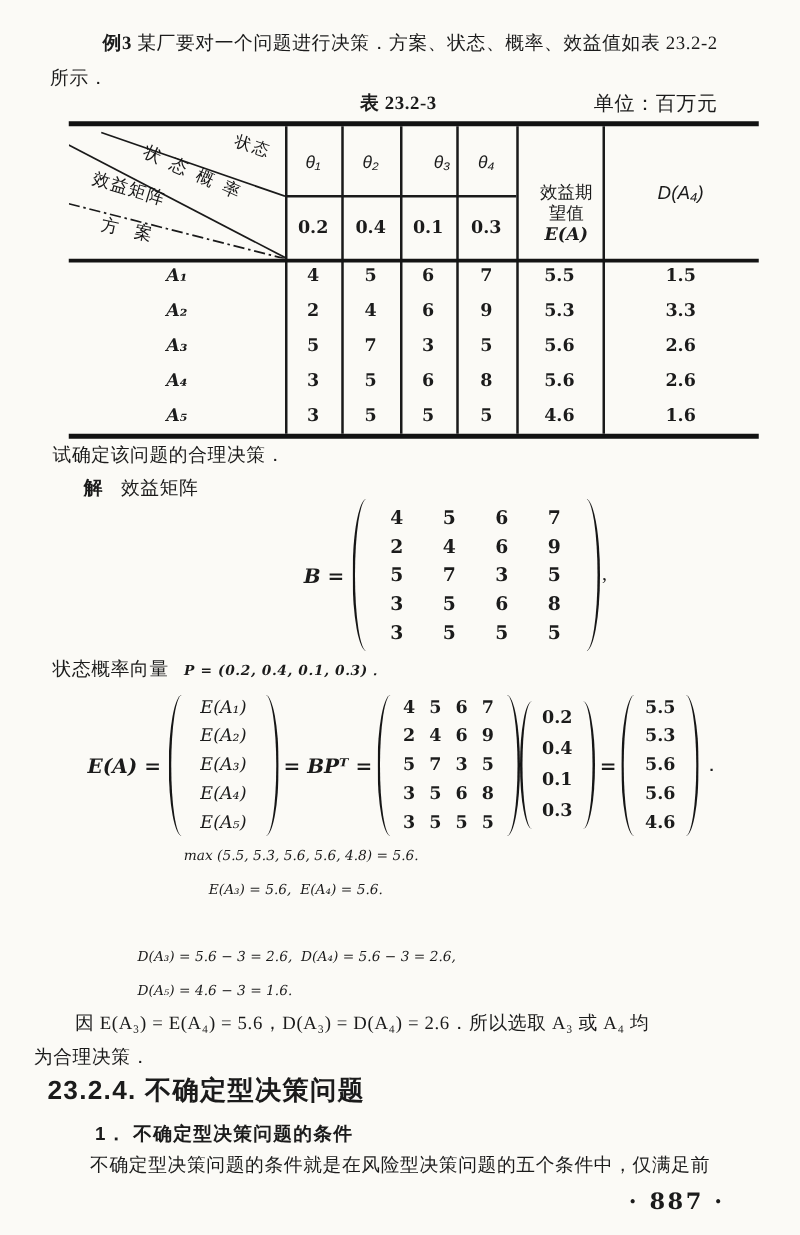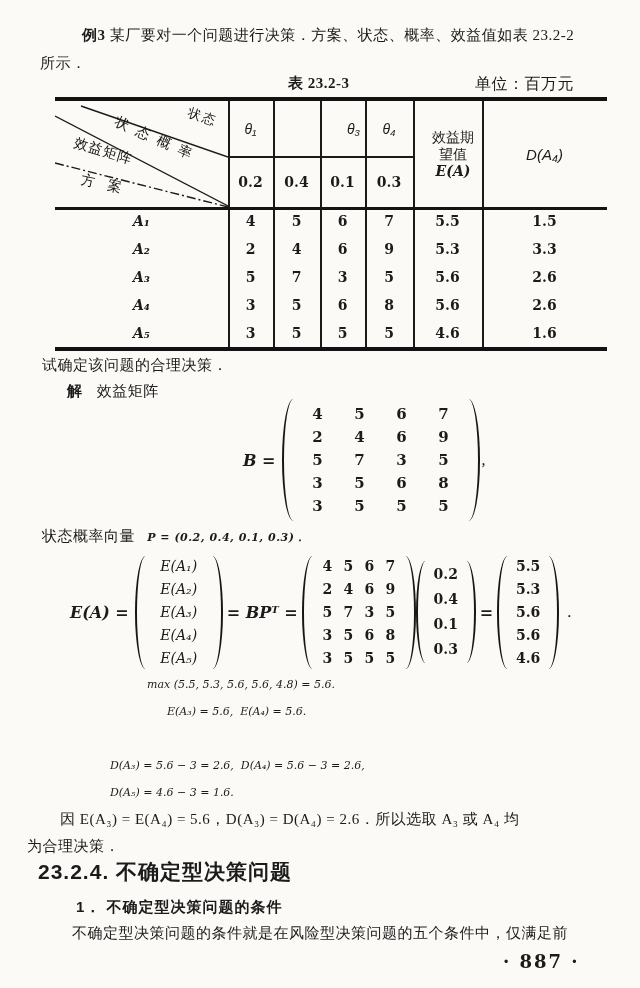--- a/index.html
+++ b/index.html
@@ -87,29 +87,30 @@
         <line x1="0" y1="15" x2="173" y2="105" stroke="#1a1a1a" stroke-width="1.4"></line>
         <line x1="0" y1="62" x2="173" y2="106" stroke="#1a1a1a" stroke-width="1.4" stroke-dasharray="9 3 2 3"></line>
       </svg>
       <span class="diag-lbl" style="left:136px;top:3px;transform:rotate(18deg);letter-spacing:2px;font-size:13px;">状态</span>
       <span class="diag-lbl" style="left:64px;top:12px;transform:rotate(24deg);letter-spacing:9px;">状态概率</span>
       <span class="diag-lbl" style="left:22px;top:33px;transform:rotate(17deg);letter-spacing:1px;">效益矩阵</span>
       <span class="diag-lbl" style="left:28px;top:70px;transform:rotate(12deg);letter-spacing:13px;">方案</span>
     </div>
 
     <div class="cell theta" style="left:173px;top:0;width:45px;height:55px;">θ₁</div>
+    <div class="cell theta" style="left:218px;top:0;width:47px;height:55px;">θ₂</div>
     <div class="cell theta" style="left:265px;top:0;width:45px;height:55px;padding-left:11px;">θ₃</div>
     <div class="cell theta" style="left:310px;top:0;width:48px;height:55px;">θ₄</div>
 
     <div class="cell num" style="left:173px;top:56px;width:45px;height:50px;">0.2</div>
     <div class="cell num" style="left:218px;top:56px;width:47px;height:50px;">0.4</div>
     <div class="cell num" style="left:265px;top:56px;width:45px;height:50px;">0.1</div>
     <div class="cell num" style="left:310px;top:56px;width:48px;height:50px;">0.3</div>
 
-    <div class="cell ehead" style="left:358px;top:0;width:80px;height:106px;">
+    <div class="cell ehead" style="left:358px;top:17px;width:80px;height:106px;">
       <span>效益期</span>
       <span>望值</span>
       <span class="fx">E(A)</span>
     </div>
 
     <div class="cell theta" style="left:427px;top:0;width:125px;height:106px;font-size:15px;">D(A₄)</div>
 
     <div>
       <div class="cell planlbl" style="left:0;top:106px;width:173px;height:28px;">A₁</div>
       <div class="cell num" style="left:173px;top:106px;width:45px;height:28px;">4</div>

